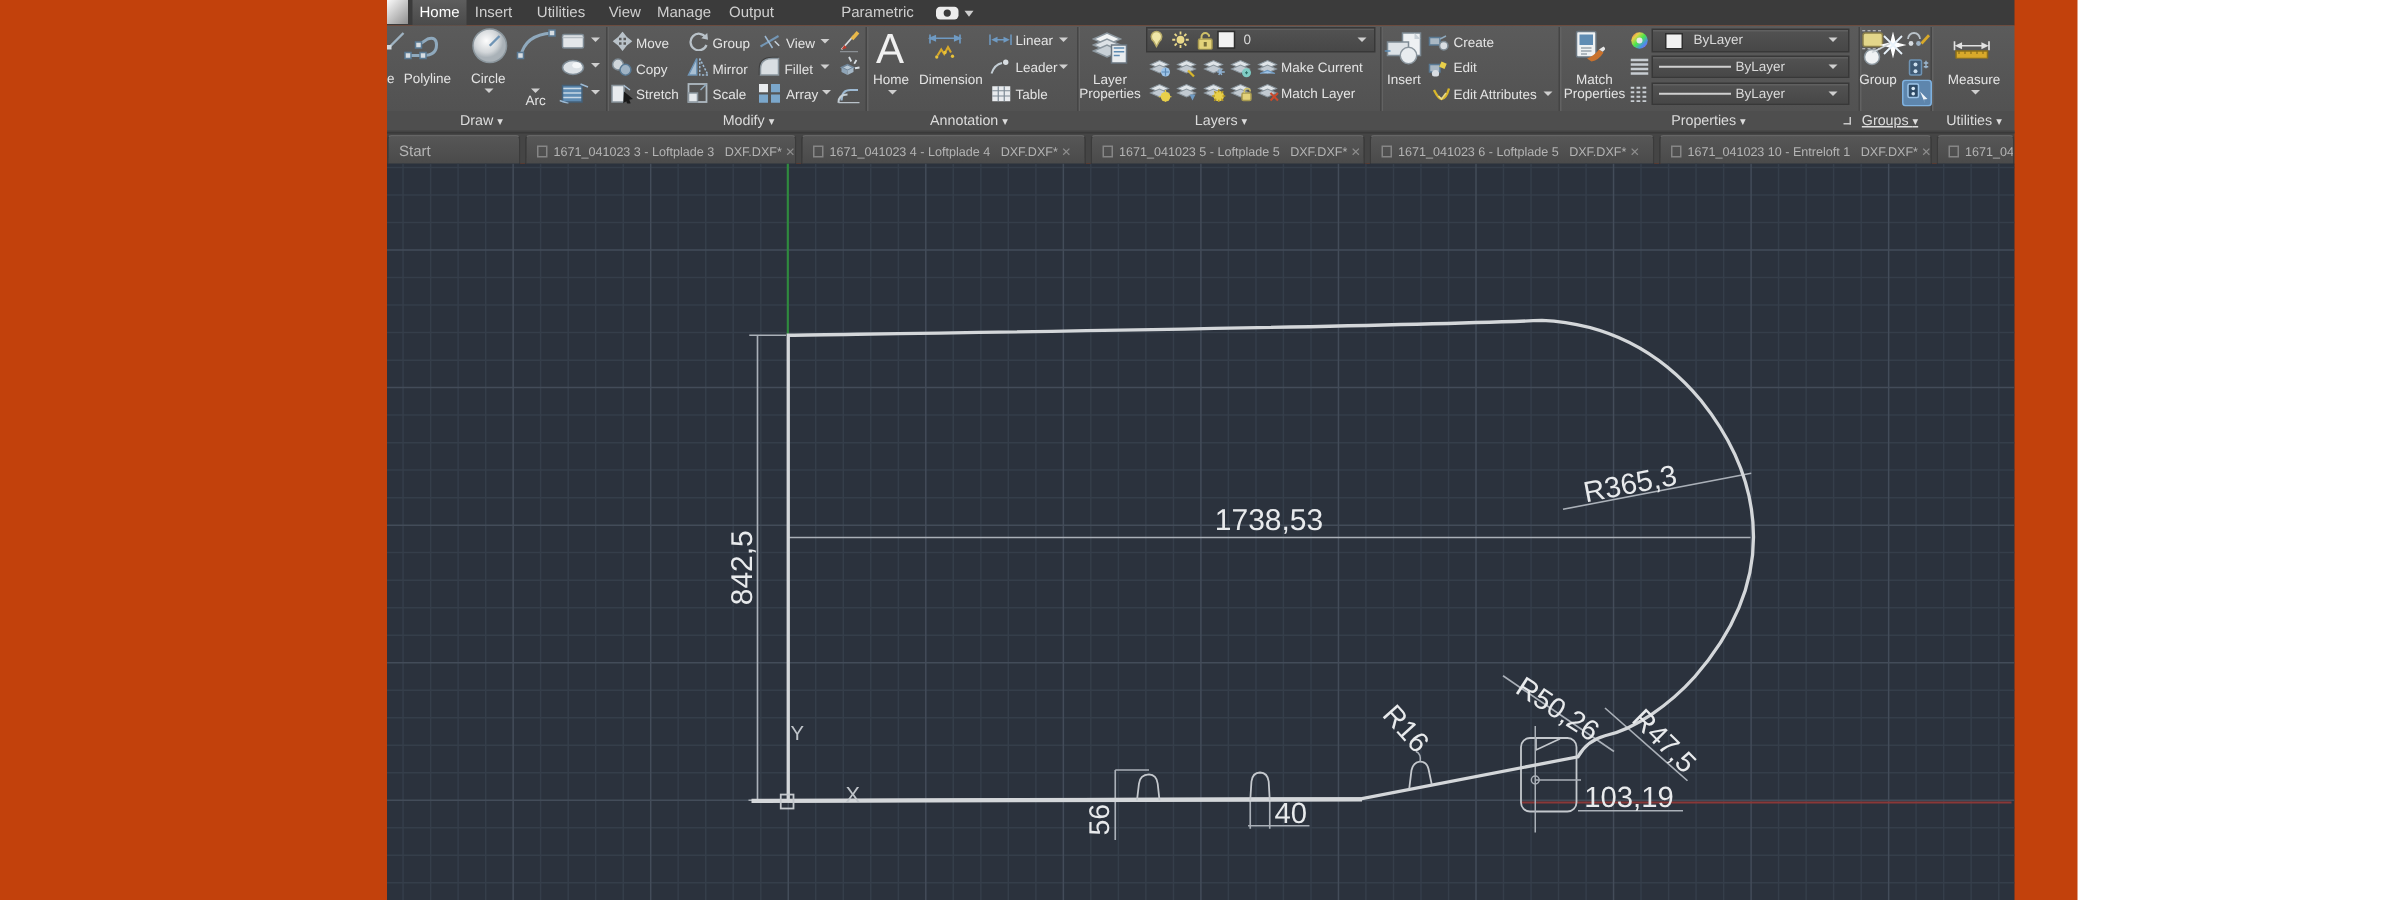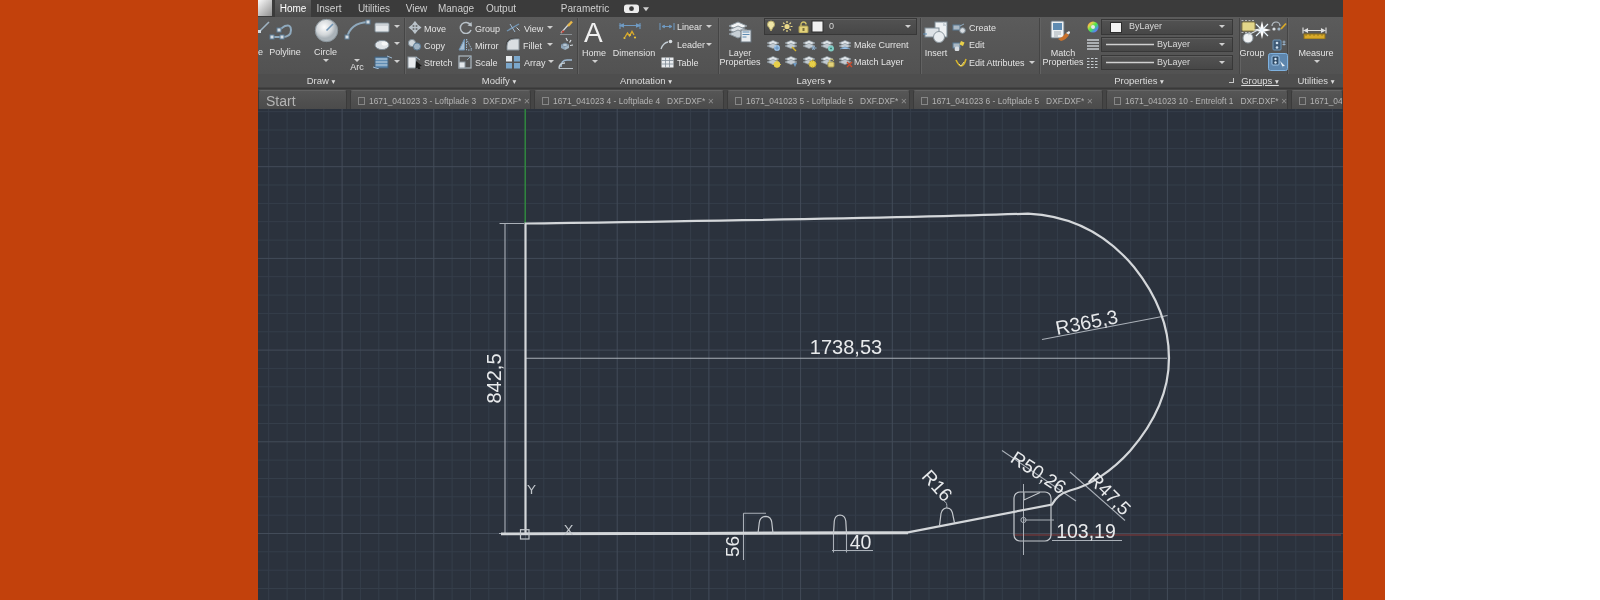--- a/index.html
+++ b/index.html
@@ -396,21 +396,21 @@
         <path d="M12 8 L17 13 l-2.5 0.3 l1 2.7z" fill="#eef4f9"></path>
       </svg>
 <svg class="abs" style="left:1044px;top:24px" width="26" height="15" viewBox="0 0 26 15">
         <path d="M1 3.5 v6 M24 3.5 v6 M2.5 6.5 h20 M2.5 6.5 l3 -1.5 v3z M22.5 6.5 l-3 -1.5 v3z" stroke="#e2e2e2" stroke-width="1.1" fill="#e2e2e2"></path>
         <rect x="2" y="10" width="21" height="5" fill="#d8a92a" stroke="#8b6f1a"></rect>
         <path d="M4 10 v2 M8 10 v2 M12 10 v2 M16 10 v2 M20 10 v2" stroke="#8b6f1a" stroke-width="0.8"></path>
       </svg>
 <div class="rbc" style="left:1028.0px;top:48px;width:60px;">Measure</div>
 <div class="sc" style="left:1055.5px;top:60px;"></div>
 <div class="ftabs">
-<div class="ftab" style="left:0px;width:89px;"><span style="margin-left:7px;font-size:14px;">Start</span></div>
+<div class="ftab" style="left:0px;width:89px;"><span style="margin-left:7px;font-size:10px;">Start</span></div>
 <div class="ftab" style="left:92px;width:181px;"><span class="fi"></span>1671_041023 3 - Loftplade 3&nbsp;&nbsp; DXF.DXF*<span class="fx">&nbsp;✕</span></div>
 <div class="ftab" style="left:276px;width:190px;"><span class="fi"></span>1671_041023 4 - Loftplade 4&nbsp;&nbsp; DXF.DXF*<span class="fx">&nbsp;✕</span></div>
 <div class="ftab" style="left:469px;width:183px;"><span class="fi"></span>1671_041023 5 - Loftplade 5&nbsp;&nbsp; DXF.DXF*<span class="fx">&nbsp;✕</span></div>
 <div class="ftab" style="left:655px;width:190px;"><span class="fi"></span>1671_041023 6 - Loftplade 5&nbsp;&nbsp; DXF.DXF*<span class="fx">&nbsp;✕</span></div>
 <div class="ftab" style="left:848px;width:182px;"><span class="fi"></span>1671_041023 10 - Entreloft 1&nbsp;&nbsp; DXF.DXF*<span class="fx">&nbsp;✕</span></div>
 <div class="ftab" style="left:1033px;width:52px;"><span class="fi"></span>1671_04</div>
 </div>
 <div class="canvas">
 <svg width="1085" height="491" viewBox="0 0 1085 491" style="position:absolute;left:0;top:0;">
           <path d="M10.7 0V491 M29.1 0V491 M47.4 0V491 M65.8 0V491 M102.4 0V491 M120.8 0V491 M139.1 0V491 M157.5 0V491 M194.1 0V491 M212.5 0V491 M230.8 0V491 M249.2 0V491 M285.8 0V491 M304.2 0V491 M322.5 0V491 M340.9 0V491 M377.5 0V491 M395.9 0V491 M414.2 0V491 M432.6 0V491 M469.2 0V491 M487.6 0V491 M505.9 0V491 M524.3 0V491 M560.9 0V491 M579.3 0V491 M597.6 0V491 M616.0 0V491 M652.6 0V491 M671.0 0V491 M689.3 0V491 M707.7 0V491 M744.3 0V491 M762.7 0V491 M781.0 0V491 M799.4 0V491 M836.0 0V491 M854.4 0V491 M872.7 0V491 M891.1 0V491 M927.7 0V491 M946.1 0V491 M964.4 0V491 M982.8 0V491 M1019.4 0V491 M1037.8 0V491 M1056.1 0V491 M1074.5 0V491 M0 2.7H1085 M0 21.0H1085 M0 39.4H1085 M0 76.0H1085 M0 94.4H1085 M0 112.7H1085 M0 131.1H1085 M0 167.7H1085 M0 186.1H1085 M0 204.4H1085 M0 222.8H1085 M0 259.4H1085 M0 277.8H1085 M0 296.1H1085 M0 314.5H1085 M0 351.1H1085 M0 369.5H1085 M0 387.8H1085 M0 406.2H1085 M0 442.8H1085 M0 461.2H1085 M0 479.5H1085" stroke="#353e4a" stroke-width="1" fill="none"></path>

